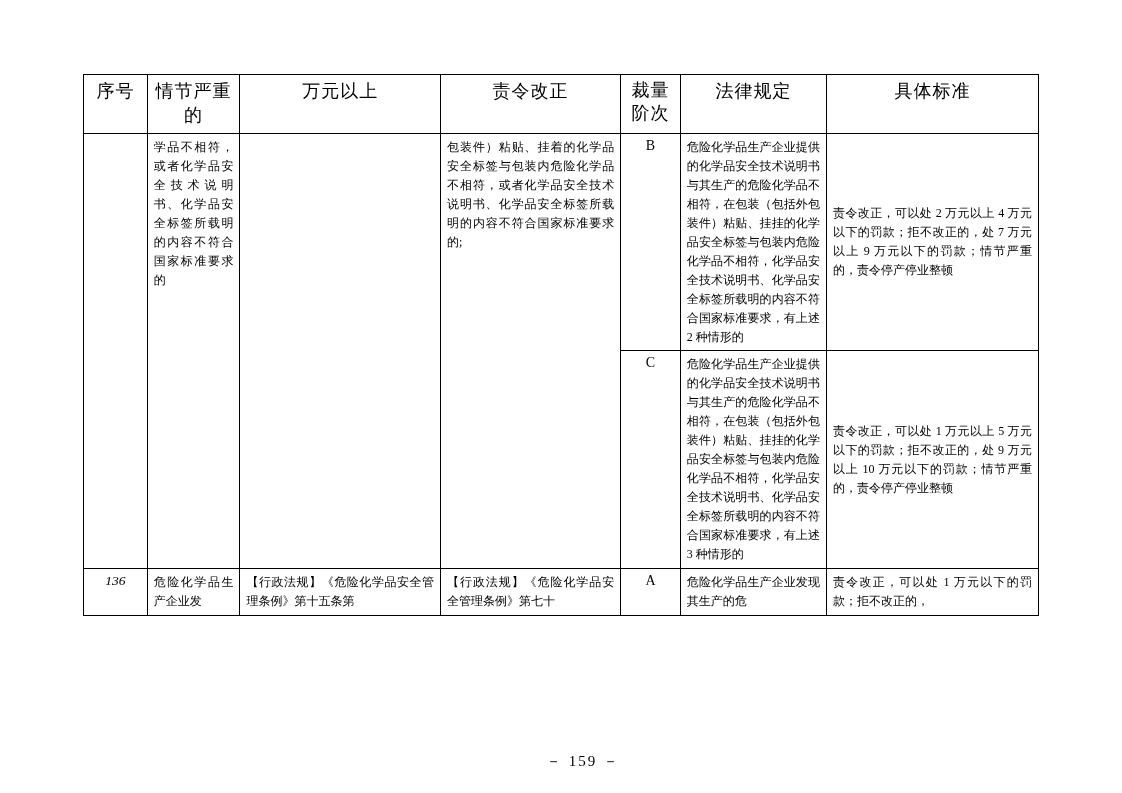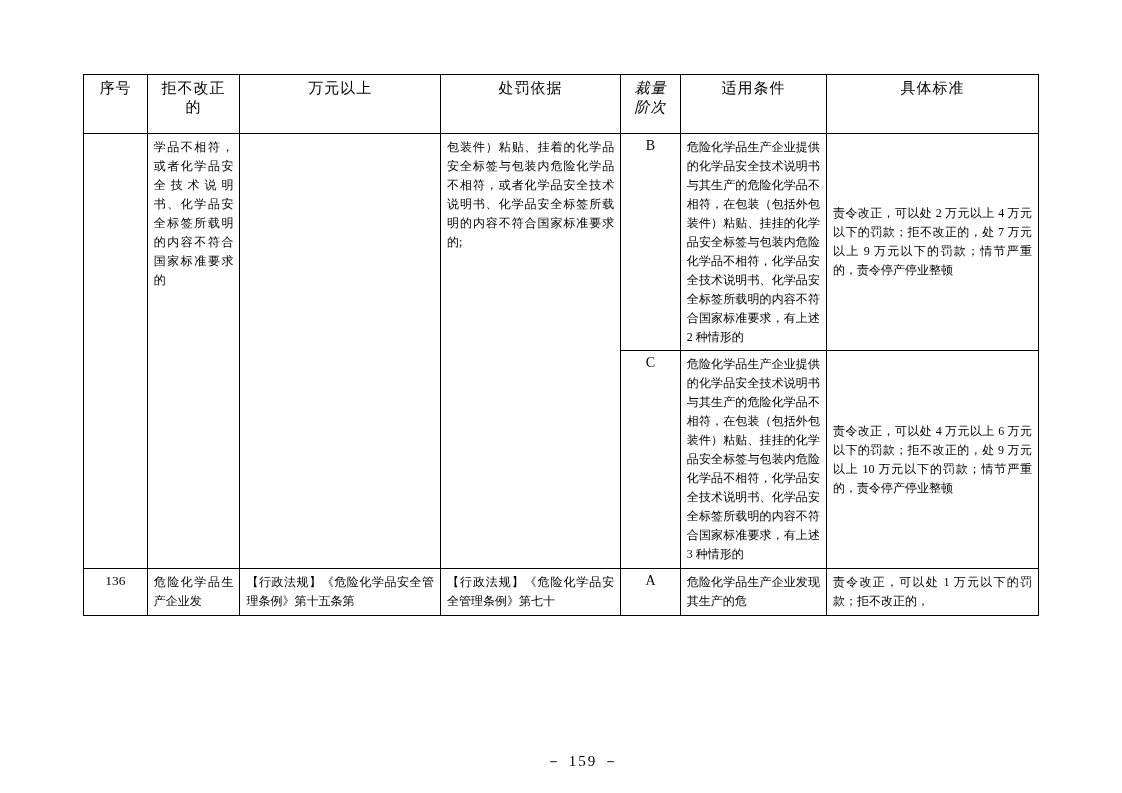--- a/index.html
+++ b/index.html
@@ -32,37 +32,38 @@
   }
   table.doc-table td, table.doc-table th {
     border: 1px solid #000000;
     vertical-align: top;
     padding: 4px 6px;
     font-weight: normal;
   }
   thead th {
     text-align: center;
     vertical-align: middle;
-    font-size: 15px;
+    font-size: 18px;
     height: 50px;
     letter-spacing: 1px;
   }
   .col-seq    { width: 62px; }
   .col-act    { width: 90px; }
   .col-law    { width: 195px; }
   .col-basis  { width: 175px; }
   .col-level  { width: 58px; }
   .col-cond   { width: 142px; }
   .col-std    { width: 206px; }
 
   td.cell-seq {
     text-align: center;
     vertical-align: middle;
     font-size: 13.5px;
     font-family: "Liberation Serif", serif;
+    font-style: italic;
   }
   td.cell-level {
     text-align: center;
     vertical-align: middle;
     font-size: 14px;
   }
   .cn {
     font-size: 12px;
     line-height: 1.58;
     text-align: justify;
@@ -78,51 +79,50 @@
     left: 0;
     top: 752px;
     width: 1122px;
     text-align: center;
     font-size: 15px;
     letter-spacing: 2px;
     padding-left: 22px;
   }
   .thead-2line {
     line-height: 1.25;
-    font-style: italic;
   }
 </style>
 </head>
 <body>
 
 <div class="page">
 
   <table class="doc-table">
     <colgroup>
       <col class="col-seq">
       <col class="col-act">
       <col class="col-law">
       <col class="col-basis">
       <col class="col-level">
       <col class="col-cond">
       <col class="col-std">
     </colgroup>
     <thead>
       <tr>
         <th>序号</th>
-        <th>拒不改正的</th>
+        <th>情节严重的</th>
         <th>万元以上</th>
-        <th>处罚依据</th>
+        <th>责令改正</th>
         <th>
           <div class="thead-2line">
             <div>裁量</div>
             <div>阶次</div>
           </div>
         </th>
-        <th>适用条件</th>
+        <th>法律规定</th>
         <th>具体标准</th>
       </tr>
     </thead>
     <tbody>
       <tr>
         <td class="cell-seq" rowspan="2"></td>
         <td rowspan="2">
           <div class="cn spread">学品不相符，或者化学品安全技术说明书、化学品安全标签所载明的内容不符合国家标准要求的</div>
         </td>
         <td rowspan="2">
@@ -138,21 +138,21 @@
         <td style="vertical-align:middle">
           <div class="cn">责令改正，可以处 2 万元以上 4 万元以下的罚款；拒不改正的，处 7 万元以上 9 万元以下的罚款；情节严重的，责令停产停业整顿</div>
         </td>
       </tr>
       <tr>
         <td class="cell-level">C</td>
         <td>
           <div class="cn">危险化学品生产企业提供的化学品安全技术说明书与其生产的危险化学品不相符，在包装（包括外包装件）粘贴、挂挂的化学品安全标签与包装内危险化学品不相符，化学品安全技术说明书、化学品安全标签所载明的内容不符合国家标准要求，有上述 3 种情形的</div>
         </td>
         <td style="vertical-align:middle">
-          <div class="cn">责令改正，可以处 4 万元以上 6 万元以下的罚款；拒不改正的，处 9 万元以上 10 万元以下的罚款；情节严重的，责令停产停业整顿</div>
+          <div class="cn">责令改正，可以处 1 万元以上 5 万元以下的罚款；拒不改正的，处 9 万元以上 10 万元以下的罚款；情节严重的，责令停产停业整顿</div>
         </td>
       </tr>
       <tr>
         <td class="cell-seq">136</td>
         <td>
           <div class="cn">危险化学品生产企业发</div>
         </td>
         <td>
           <div class="cn">【行政法规】《危险化学品安全管理条例》第十五条第</div>
         </td>

